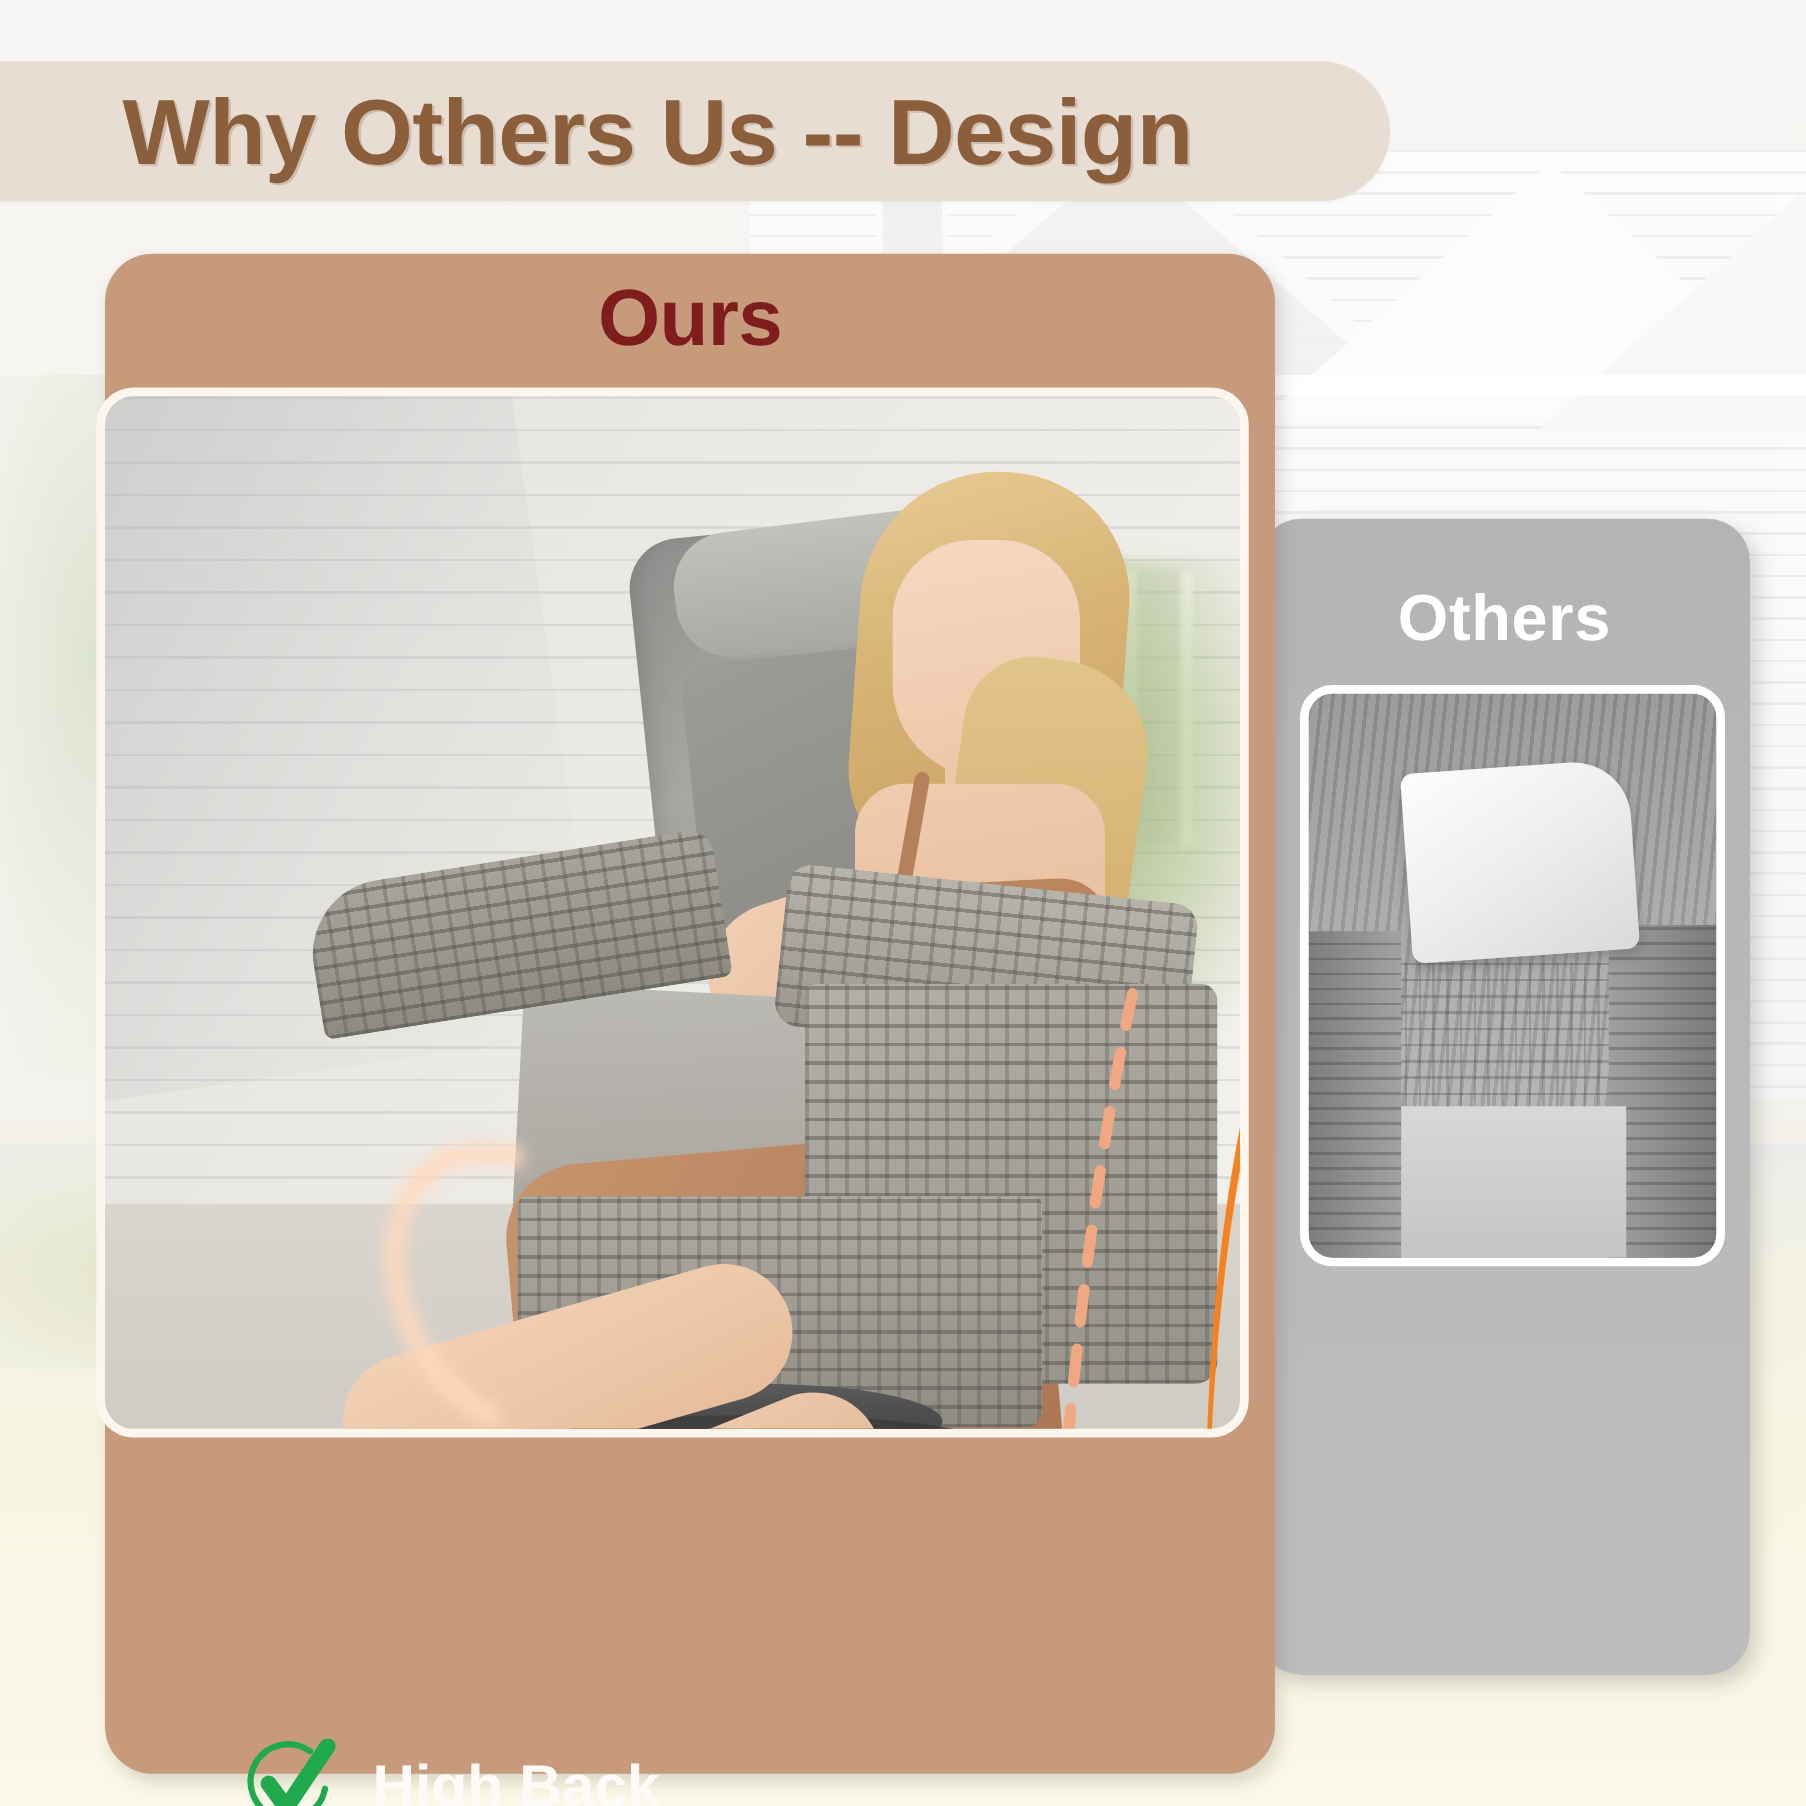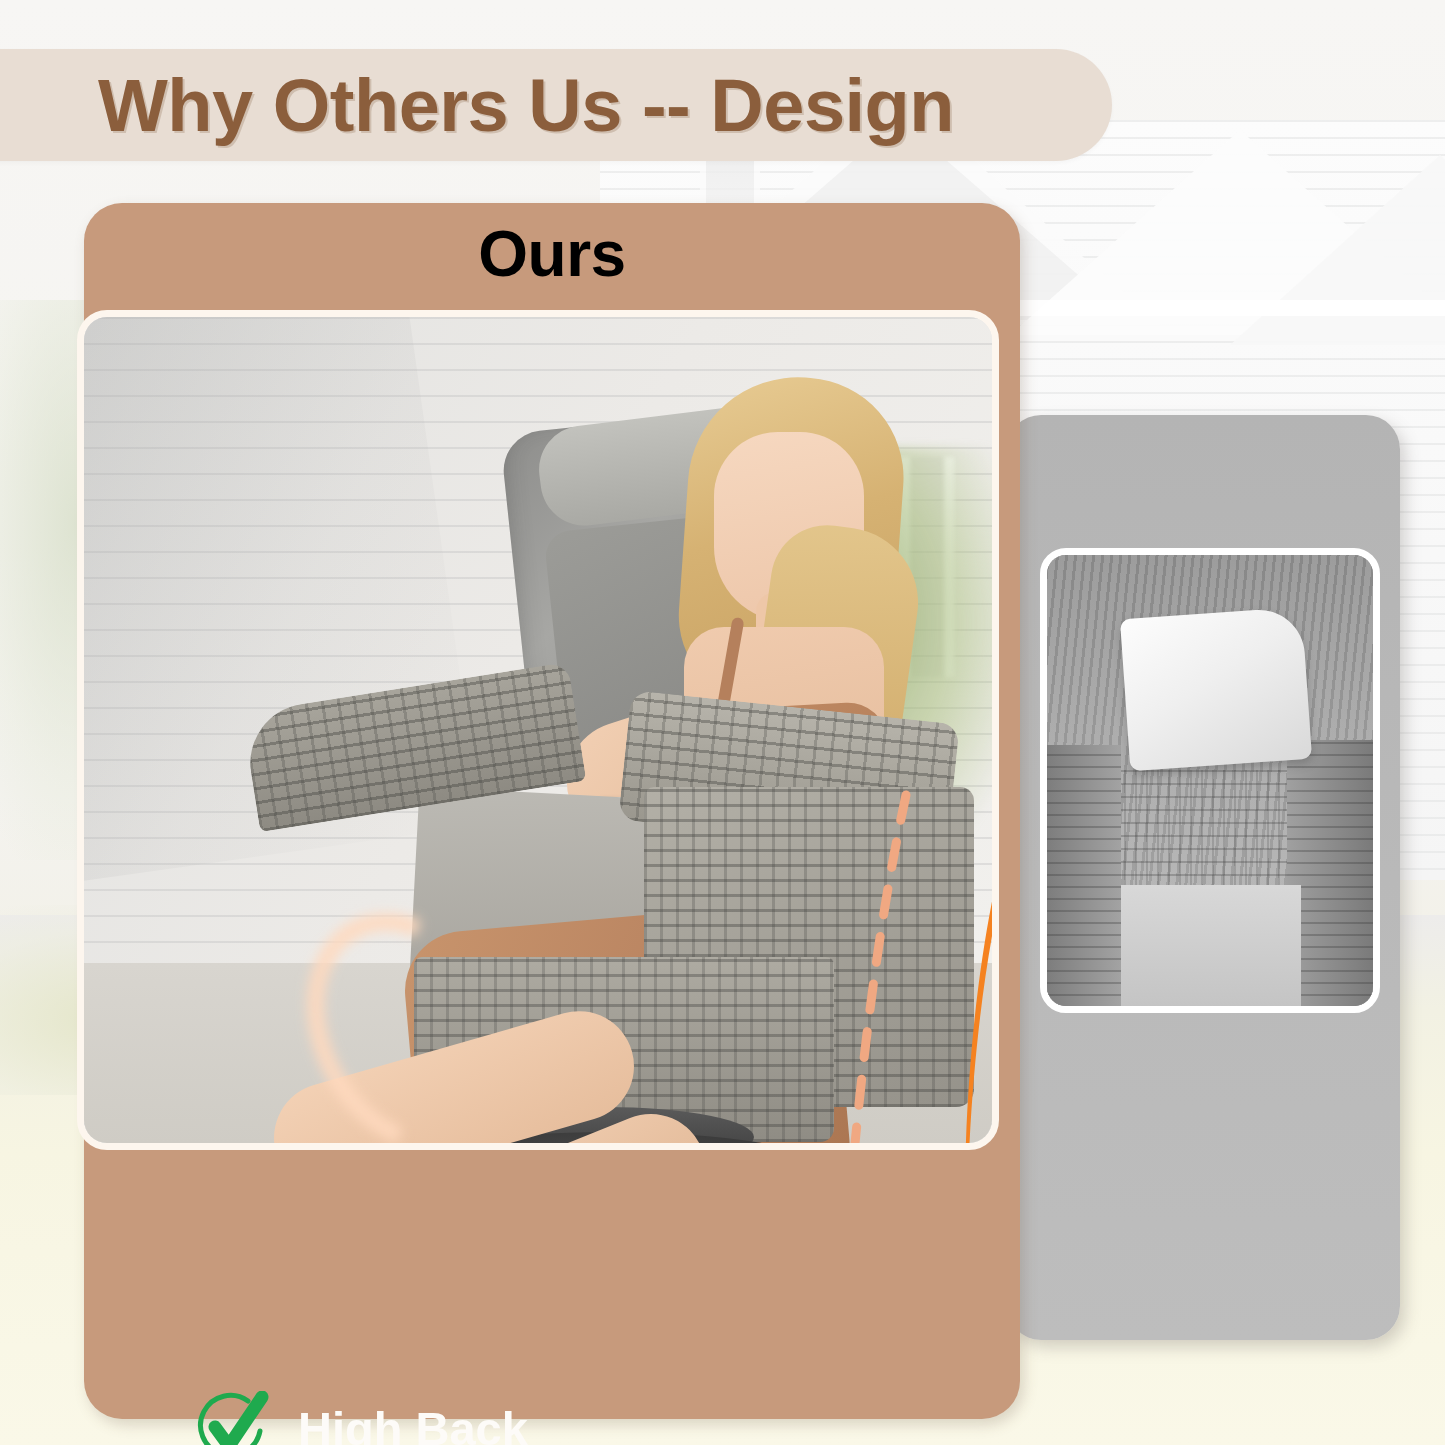--- a/index.html
+++ b/index.html
@@ -154,21 +154,21 @@
 
   
   #ours-panel {
     position:absolute; left:84px; top:203px; width:936px; height:1216px;
     background:#c79a7c;
     border-radius:38px;
     box-shadow:4px 6px 14px rgba(110,85,68,.22);
   }
   #ours-title {
     position:absolute; left:0; top:14px; width:936px;
-    text-align:center; font-size:64px; font-weight:bold; color:#000000;
+    text-align:center; font-size:64px; font-weight:bold; color:#7f1d1d;
     letter-spacing:-.5px;
   }
 
   
   #ours-photo {
     position:absolute; left:-7px; top:107px; width:922px; height:840px;
     border:7px solid #fdf6ee; border-radius:30px; overflow:hidden;
     background:#e9e9e9;
   }
   .ph { position:absolute; }
@@ -403,20 +403,21 @@
   <div class="bg-ground"></div>
   <div class="bg-grass"></div>
   <div class="bg-plant"></div>
 </div>
 
 <div id="title-banner">
   <div id="title-text">Why Others Us -- Design</div>
 </div>
 
 <div id="others-panel">
+  <div id="others-title">Others</div>
 
   <div id="others-photo">
     <div class="op-layer op-bg"></div>
     <div class="op-layer op-weave"></div>
     <div class="op-arm-l"></div>
     <div class="op-arm-r"></div>
     <div class="op-gap"></div>
     <div class="op-pillow"></div>
   </div>
 

